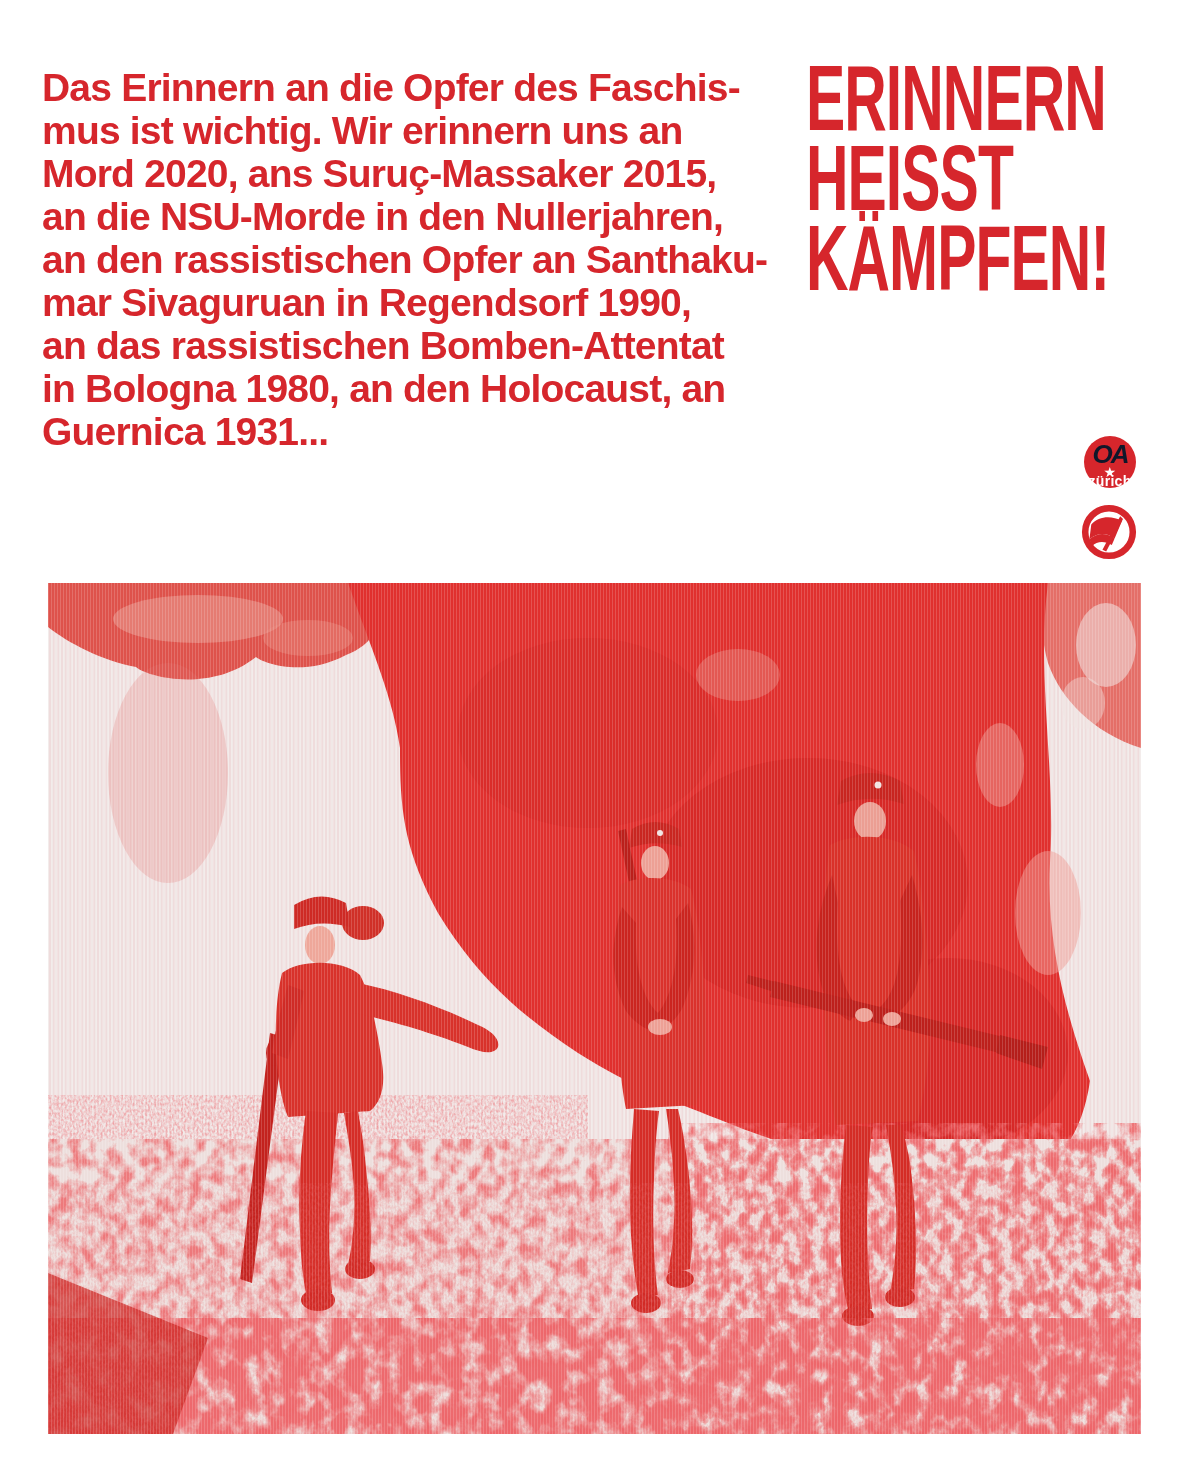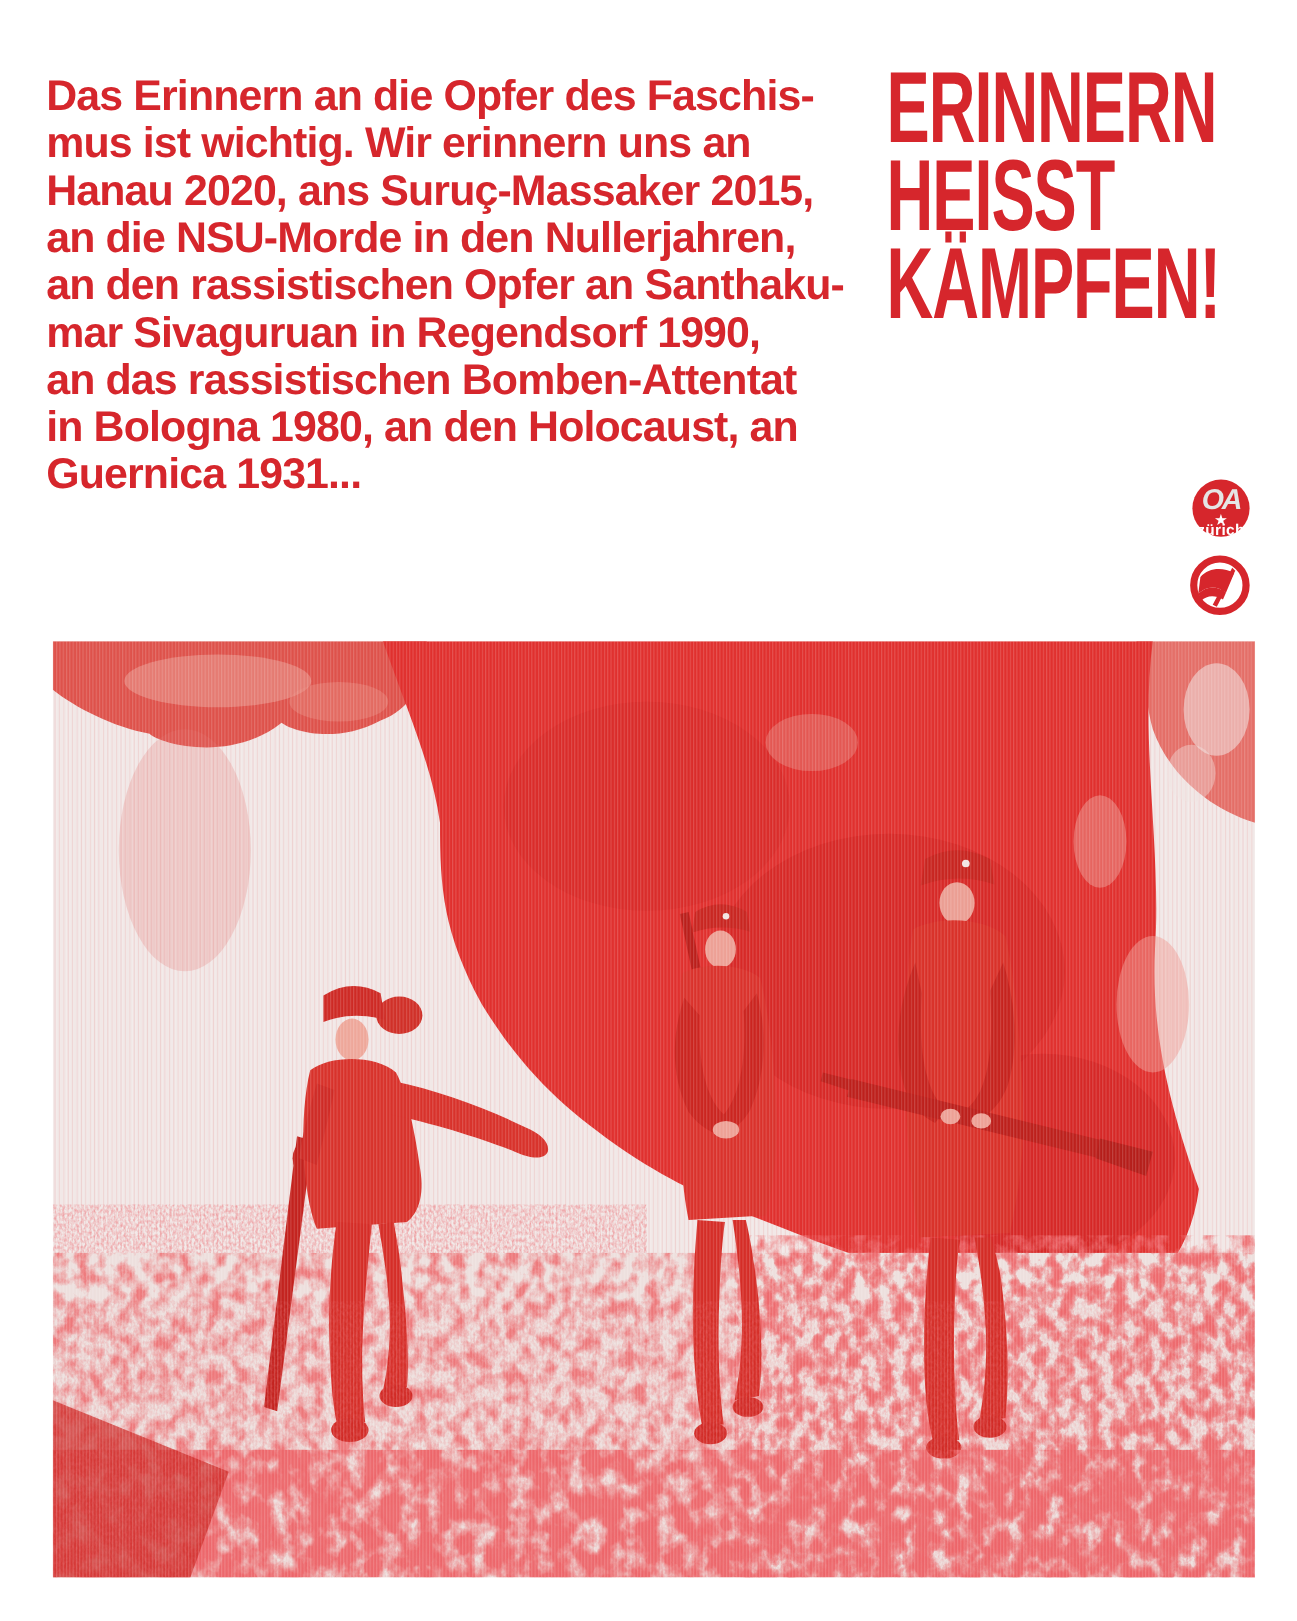--- a/index.html
+++ b/index.html
@@ -43,21 +43,21 @@
   }
   
   .logo-oa{
     position:absolute;left:1084px;top:436px;
     width:52px;height:52px;border-radius:50%;
     background:var(--accent-red);
     text-align:center;
   }
   .logo-oa .acro{
     display:block;margin-top:5px;
-    color:#e5e5e5;font-weight:bold;font-size:26px;line-height:26px;
+    color:#0f172a;font-weight:bold;font-size:26px;line-height:26px;
     letter-spacing:-2px;font-style:italic;
   }
   .logo-oa .city-row{
     display:block;margin-top:1px;
     color:#fff;font-size:14px;line-height:9px;font-weight:bold;
     letter-spacing:0.3px;
   }
   .logo-antifa{
     position:absolute;left:1081px;top:504px;
     width:56px;height:56px;
@@ -70,21 +70,21 @@
   .photo svg{display:block;width:100%;height:100%;}
 </style>
 </head>
 <body>
 
 <div class="poster">
 
   <div class="intro">
     <div>Das Erinnern an die Opfer des Faschis-</div>
     <div>mus ist wichtig. Wir erinnern uns an</div>
-    <div>Hanau 2020, ans Suruç-Massaker 2015,</div>
+    <div>Mord 2020, ans Suruç-Massaker 2015,</div>
     <div>an die NSU-Morde in den Nullerjahren,</div>
     <div>an den rassistischen Opfer an Santhaku-</div>
     <div>mar Sivaguruan in Regendsorf 1990,</div>
     <div>an das rassistischen Bomben-Attentat</div>
     <div>in Bologna 1980, an den Holocaust, an</div>
     <div>Guernica 1931...</div>
   </div>
 
   <div class="headline">
     <div class="hl-line"><span>ERINNERN</span></div>

